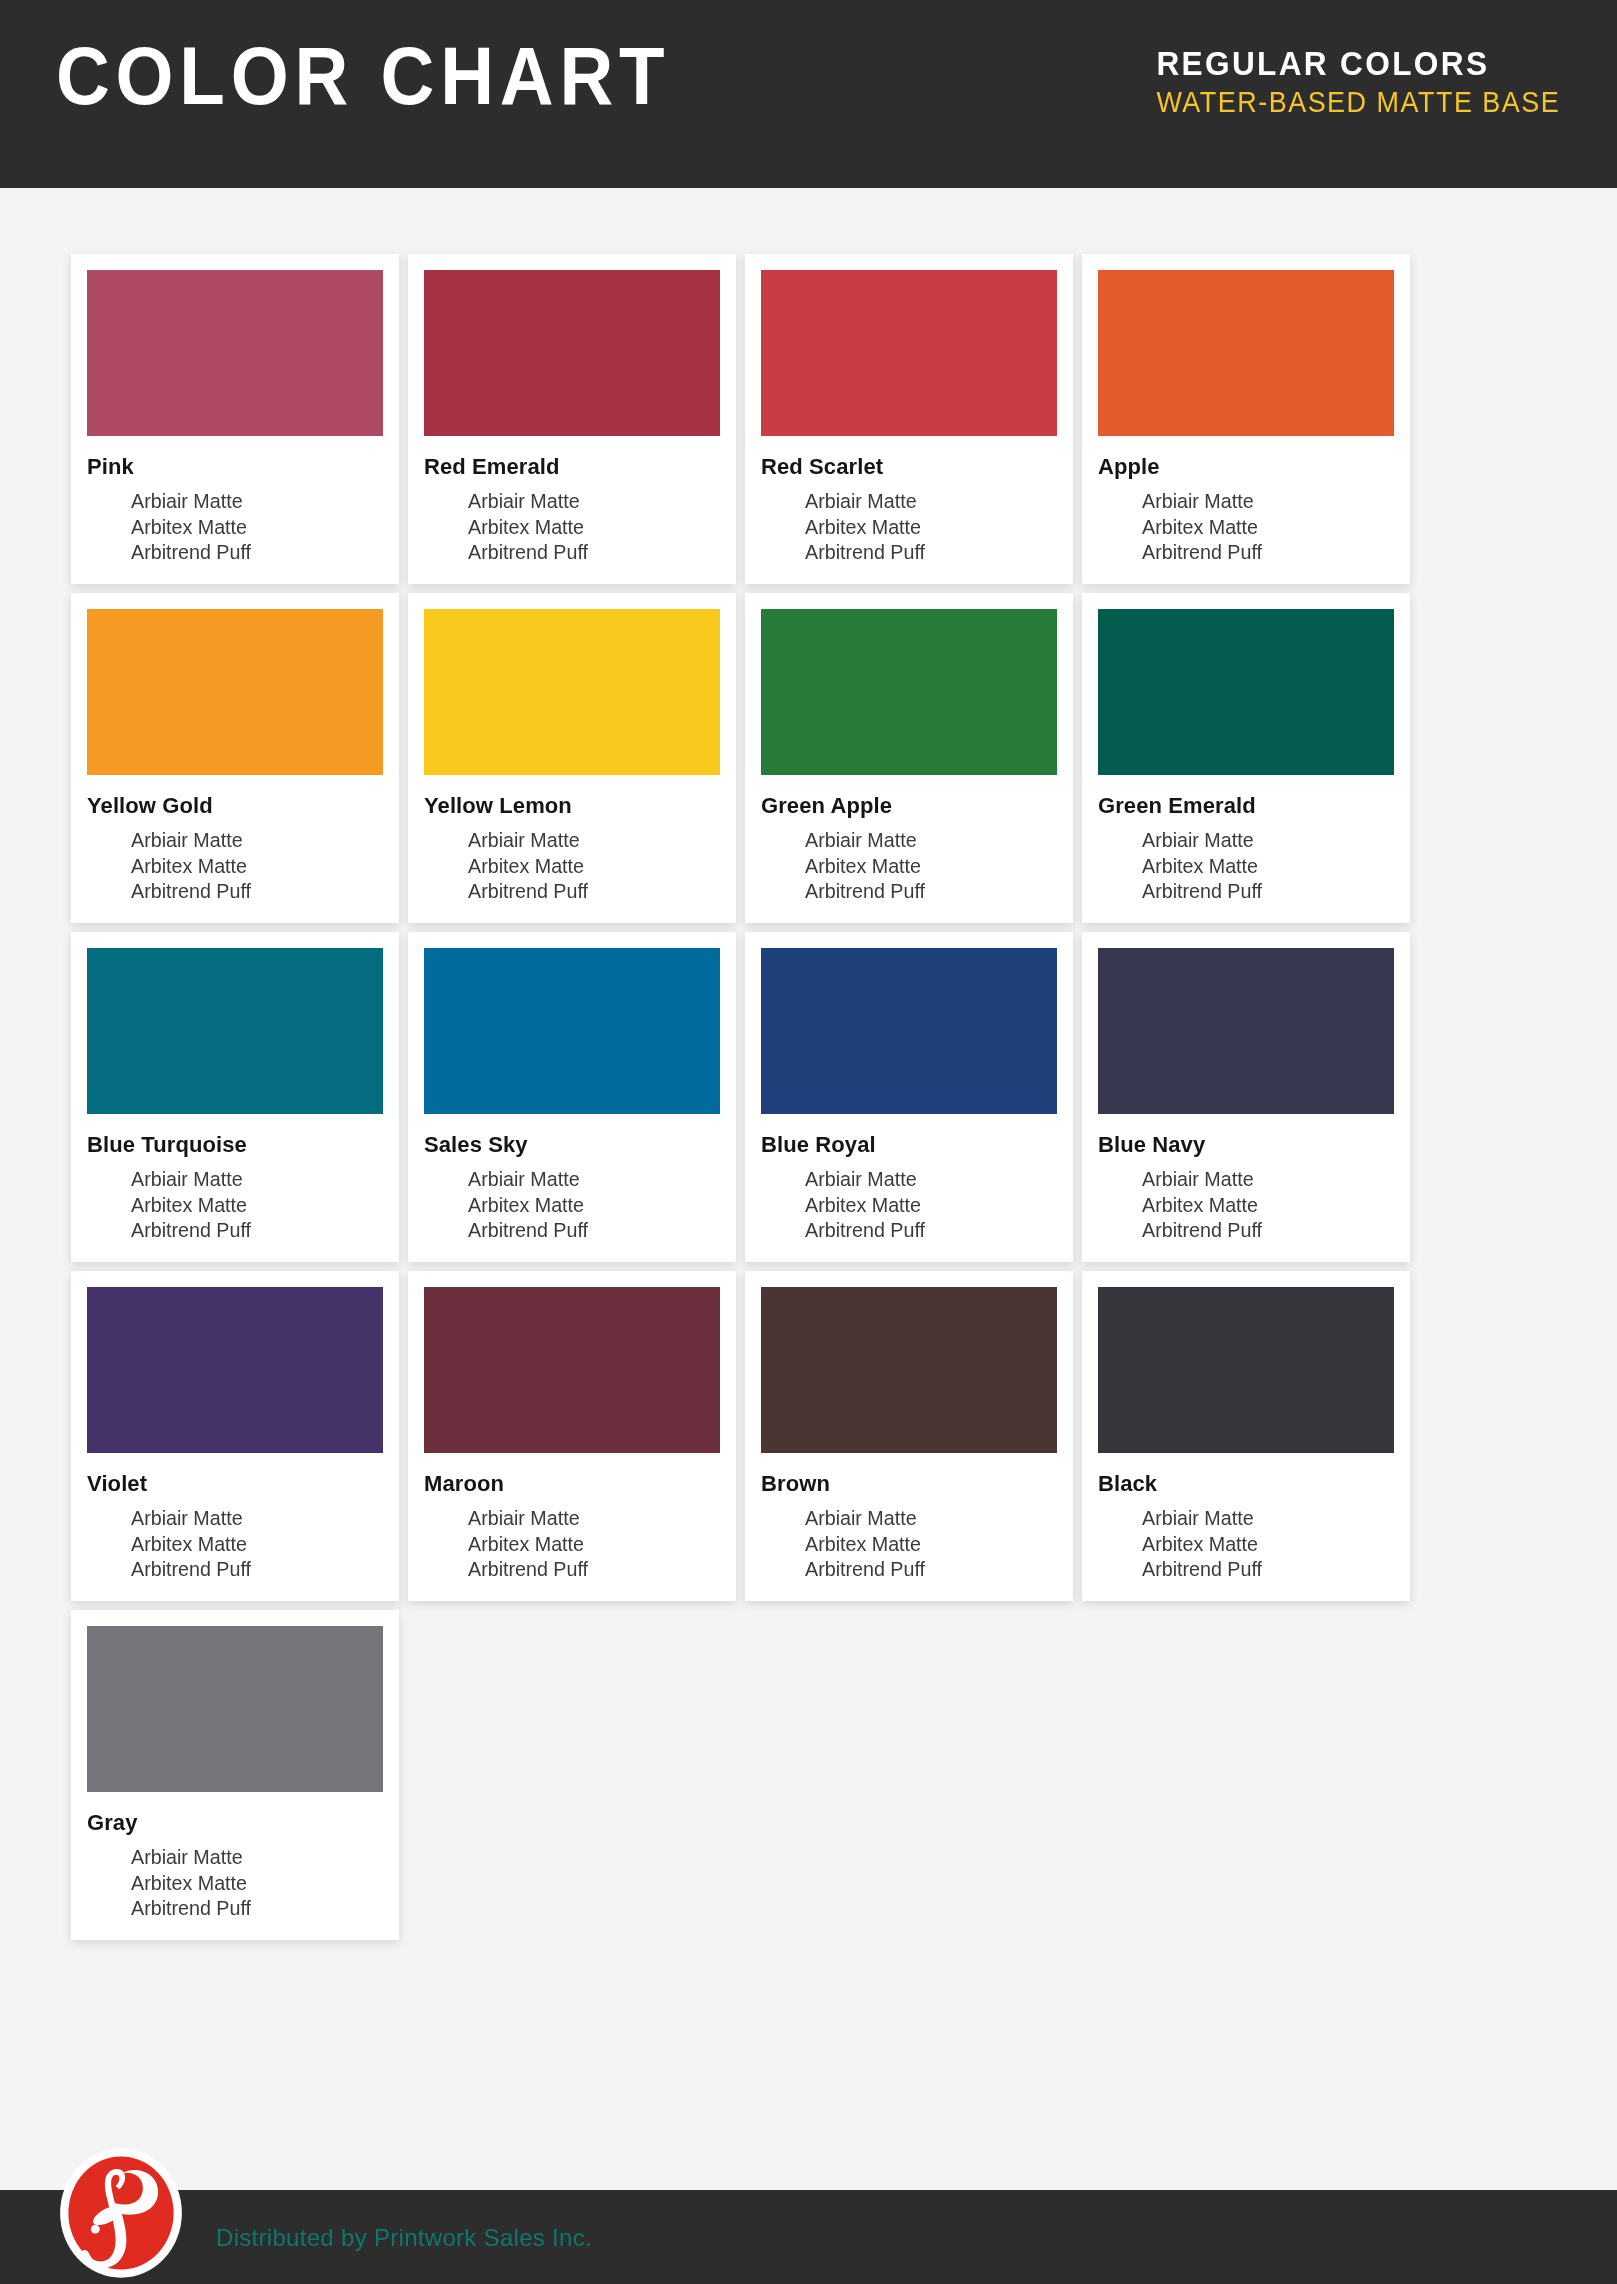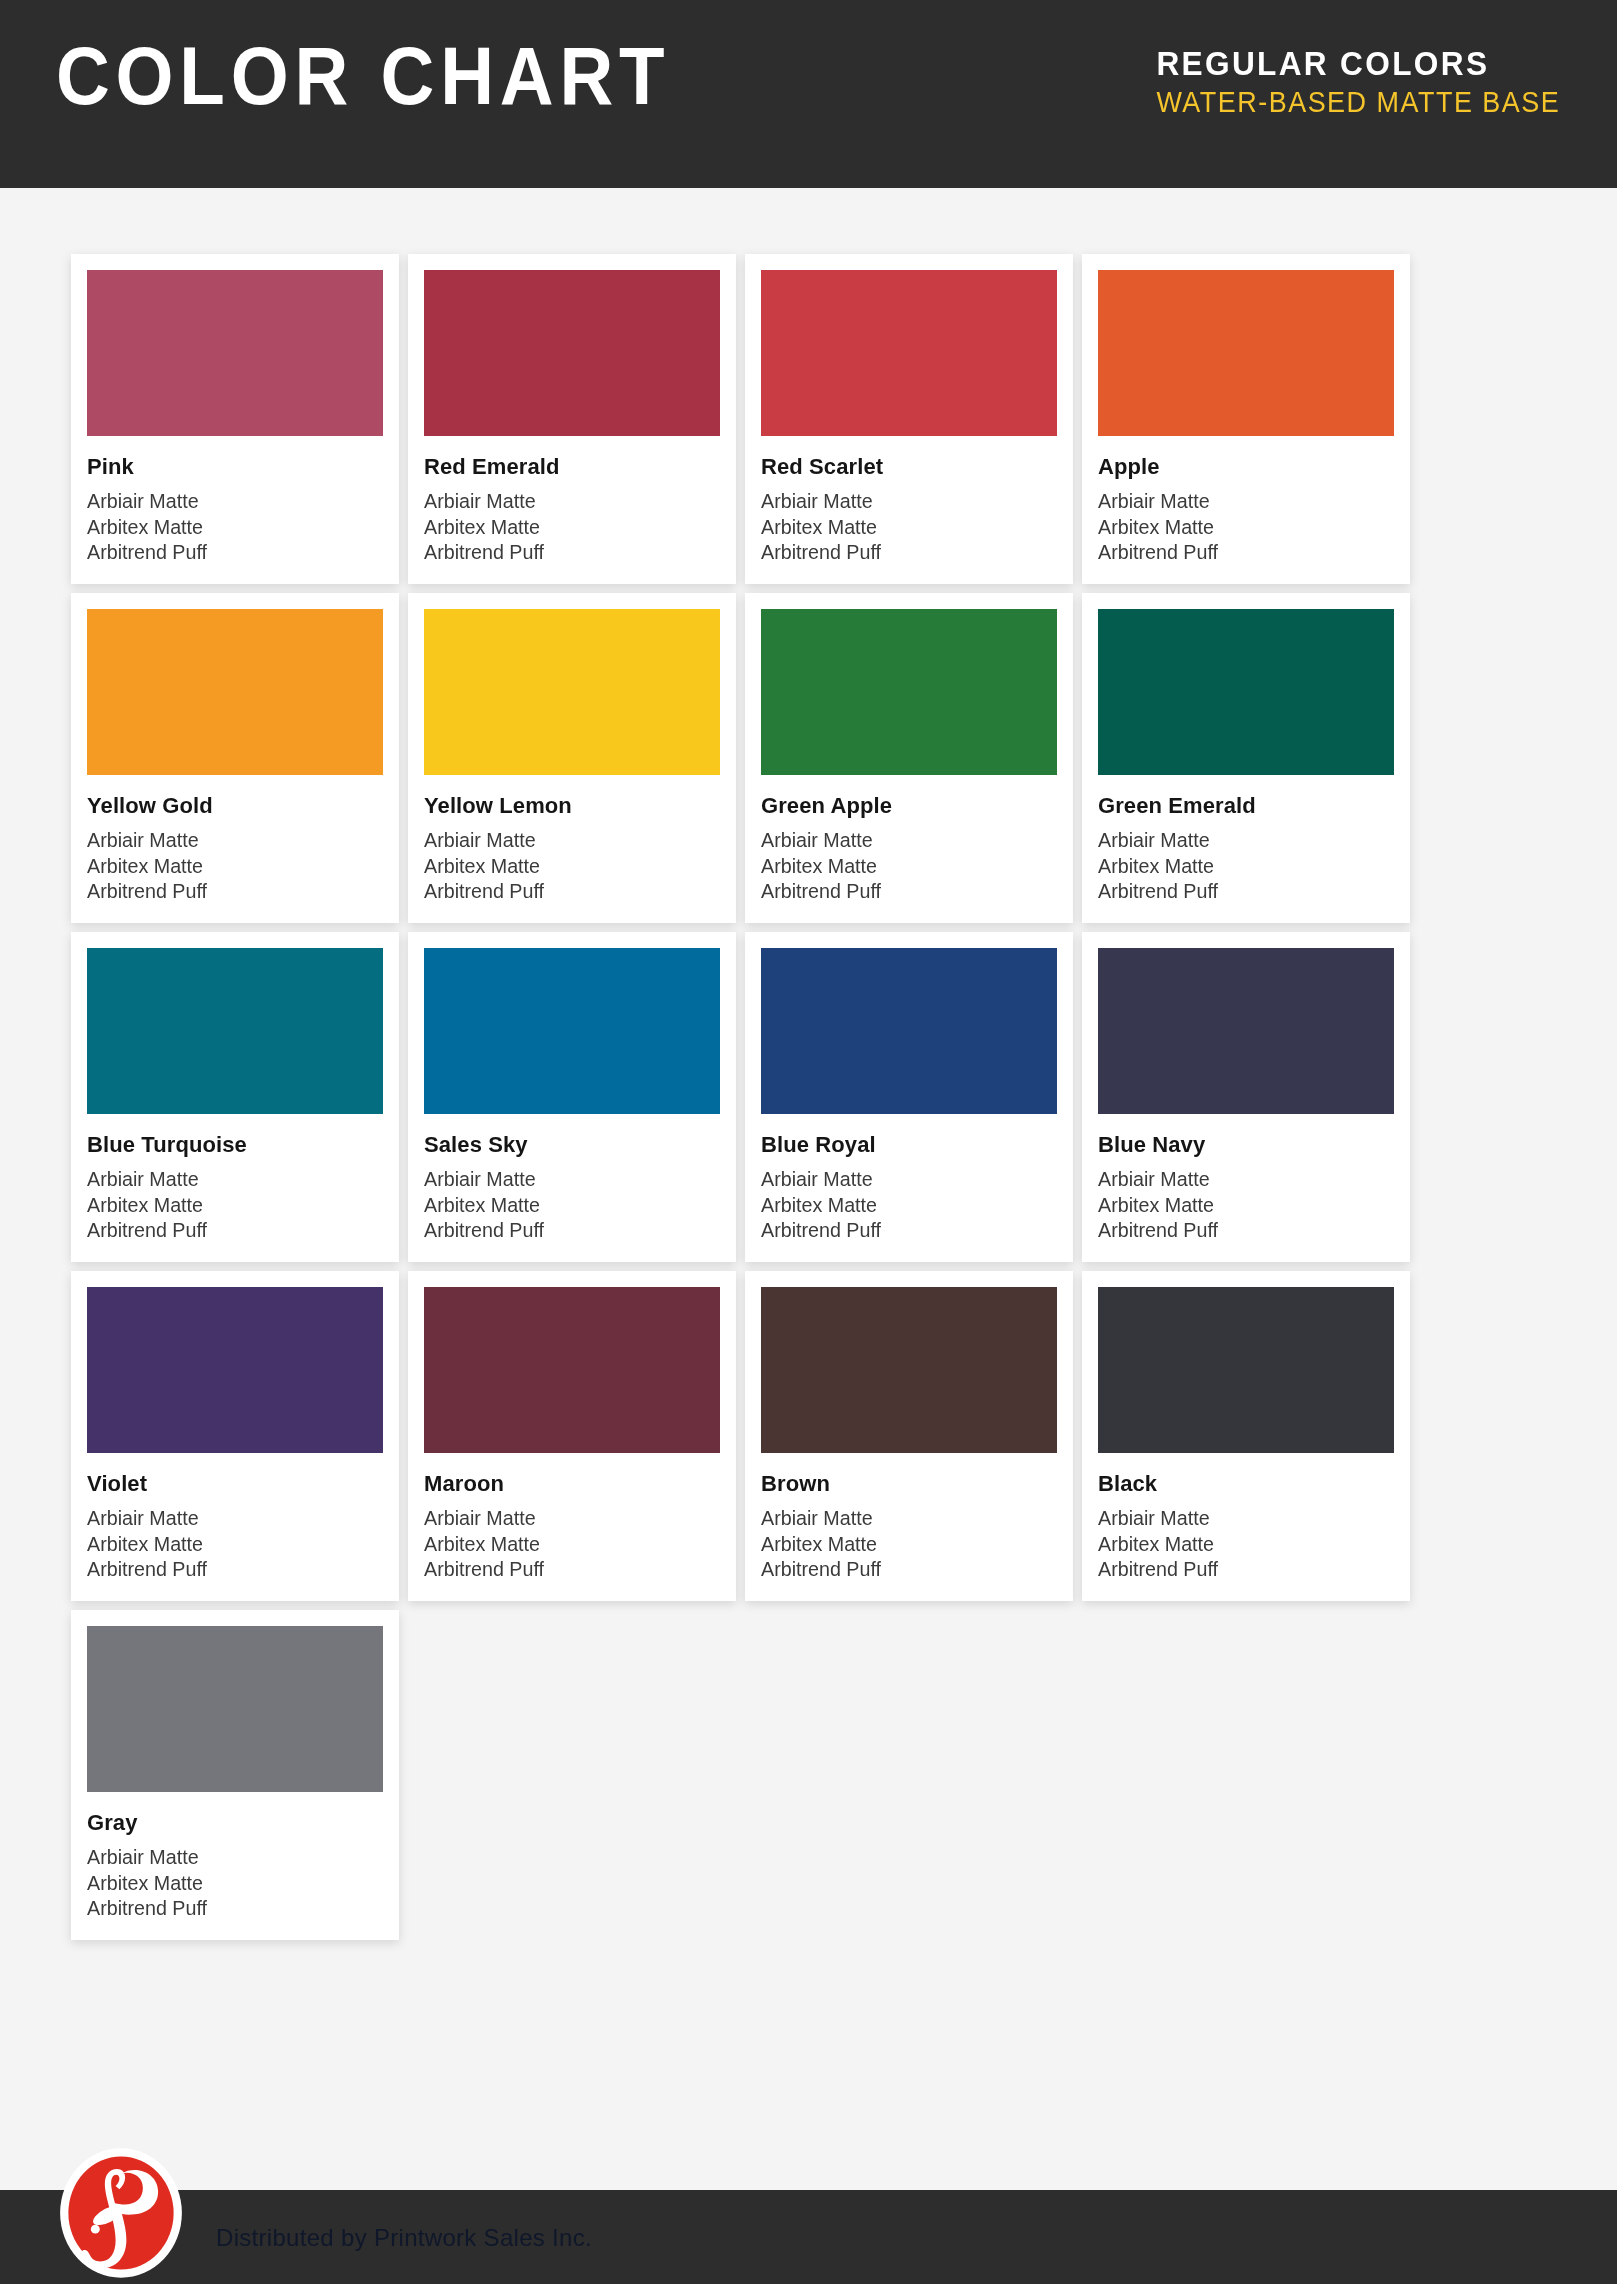--- a/index.html
+++ b/index.html
@@ -95,20 +95,21 @@
     margin-top: 19px;
     font-size: 22px;
     font-weight: 700;
     color: #151515;
     letter-spacing: 0.1px;
     line-height: 1.1;
     white-space: nowrap;
   }
   .card-lines {
     margin-top: 10px;
+    margin-left: 44px;
   }
   .card-line {
     font-size: 19.7px;
     font-weight: 400;
     color: #3b3b3b;
     line-height: 1.3;
     white-space: nowrap;
   }
 
   
@@ -131,21 +132,21 @@
     top: 2190px;
     width: 1618px;
     height: 94px;
     background: #2e2d2d;
   }
   .footer-text {
     position: absolute;
     left: 216px;
     top: 2224px;
     font-size: 24px;
-    color: #0f172a;
+    color: #0f766e;
     letter-spacing: 0.3px;
     white-space: nowrap;
   }
   .logo {
     position: absolute;
     left: 56px;
     top: 2148px;
     width: 130px;
     height: 130px;
   }

